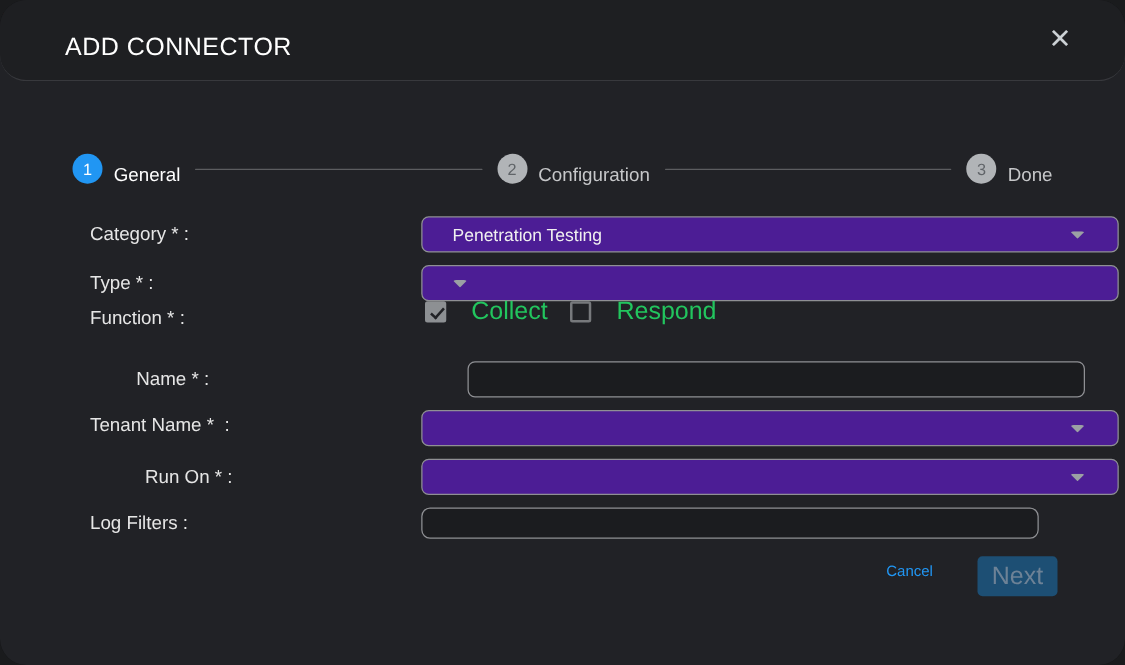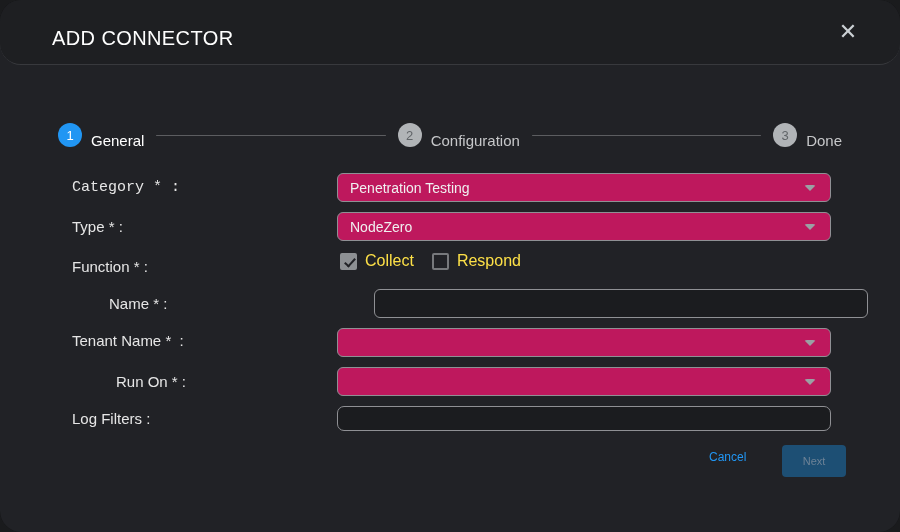--- a/index.html
+++ b/index.html
@@ -49,23 +49,23 @@
   .step.active .step-label { color: #ffffff; }
   .step.inactive .step-label { color: #c6c7c9; }
   .step-connector { flex: 1; height: 1px; background: #5c5d60; margin: 0 12px; }
 
   
   .form-row { position: absolute; left: 0; width: 900px; display: flex; align-items: center; }
   .form-label {
     position: absolute; left: 72px; color: #e6e6e6; font-size: 15px; white-space: pre;
   }
   .field {
-    position: absolute; left: 337px; width: 494px; height: 29px;
-    background: #be185d; border: 1px solid #8f9094; border-radius: 6px;
-    display: flex; align-items: center; padding: 0 12px;
+    position: absolute; left: 337px; width: 558px; height: 29px;
+    background: #4c1d95; border: 1px solid #8f9094; border-radius: 6px;
+    display: flex; align-items: center; padding: 0 24px;
     color: #f0f0f0; font-size: 14px;
   }
   .dropdown { cursor: pointer; }
   .dropdown .field-text { flex: 1; white-space: pre; }
   .caret {
     width: 0; height: 0; flex: none;
     border-left: 6px solid transparent; border-right: 6px solid transparent;
     border-top: 6px solid #9ba0a4; margin-right: 2px;
   }
   input.text-input {
@@ -85,32 +85,32 @@
   }
   .checkbox-option.checked .checkbox-box {
     background: #8d9093; border-color: #8d9093;
   }
   .checkbox-option.checked .checkbox-box::after {
     content: ""; position: absolute; left: 5px; top: 1px;
     width: 4px; height: 9px;
     border-right: 2px solid #212226; border-bottom: 2px solid #212226;
     transform: rotate(42deg);
   }
-  .checkbox-label { margin-left: 8px; color: #fde047; font-size: 16px; white-space: pre; }
+  .checkbox-label { margin-left: 20px; color: #22c55e; font-size: 20px; white-space: pre; }
 
   
   .cancel-btn {
     position: absolute; left: 709px; top: 450px;
     background: none; border: none; cursor: pointer;
     color: #2196f3; font-size: 12px; font-family: "Liberation Sans", sans-serif;
   }
   .next-btn {
     position: absolute; left: 782px; top: 445px; width: 64px; height: 32px;
     background: #1d4f74; border: none; border-radius: 4px;
-    color: #6d8296; font-size: 11px; font-family: "Liberation Sans", sans-serif;
+    color: #6d8296; font-size: 20px; font-family: "Liberation Sans", sans-serif;
   }
 </style>
 </head>
 <body>
 
 <div class="screen">
   <div class="red-sliver"></div>
 
   <div class="dialog-header">
     <div class="dialog-title">ADD CONNECTOR</div>
@@ -130,36 +130,35 @@
       <div class="step-label">Configuration</div>
     </div>
     <div class="step-connector"></div>
     <div class="step inactive">
       <div class="step-circle">3</div>
       <div class="step-label">Done</div>
     </div>
   </div>
 
   <div class="form-row" style="top:173px; height:29px;">
-    <label class="form-label" style="top:6px;font-family:Liberation Mono, monospace;">Category * :</label>
+    <label class="form-label" style="top:6px;">Category * :</label>
     <div class="field dropdown">
       <span class="field-text">Penetration Testing</span>
       <span class="caret"></span>
     </div>
   </div>
 
   <div class="form-row" style="top:212px; height:29px;">
     <label class="form-label" style="top:6px;">Type * :</label>
     <div class="field dropdown">
-      <span class="field-text">NodeZero</span>
       <span class="caret"></span>
     </div>
   </div>
 
-  <div class="form-row" style="top:250px; height:22px;padding-left:12px;">
+  <div class="form-row" style="top:238px; height:22px;padding-left:12px;">
     <label class="form-label" style="top:8px;">Function * :</label>
     <div class="checkbox-group">
       <div class="checkbox-option checked">
         <span class="checkbox-box"></span>
         <span class="checkbox-label">Collect</span>
       </div>
       <div class="checkbox-option">
         <span class="checkbox-box"></span>
         <span class="checkbox-label">Respond</span>
       </div>

